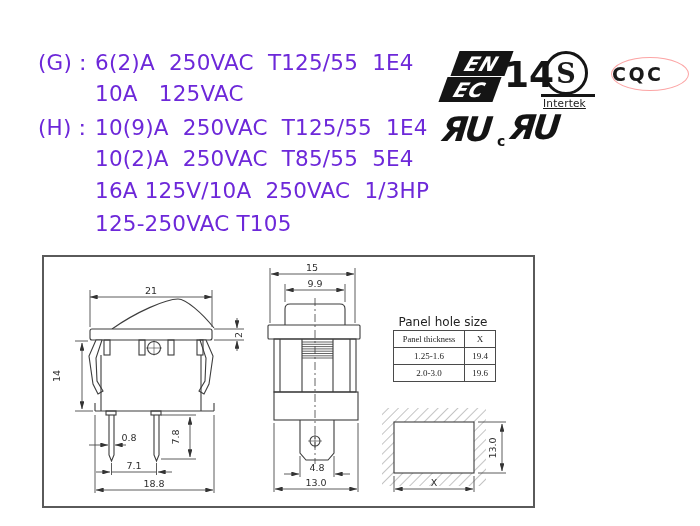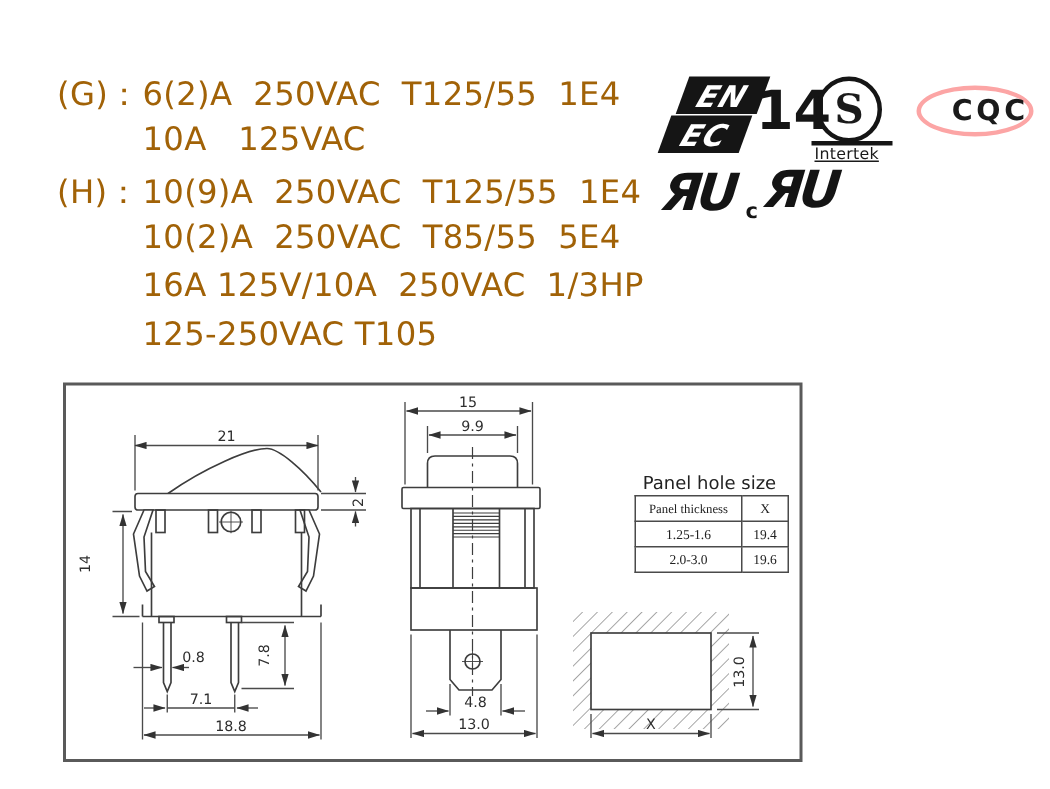--- a/index.html
+++ b/index.html
@@ -1,48 +1,48 @@
 <!DOCTYPE html>
 <html><head>
 <meta charset="utf-8">
 <style>
   html,body{margin:0;padding:0;background:#fff;}
   #stage{position:relative;width:700px;height:526px;background:#ffffff;overflow:hidden;
          font-family:"DejaVu Sans",sans-serif;color:#1a1a1a;}
   
   .rline{position:absolute;left:38px;height:26px;font-size:21.5px;letter-spacing:0.2px;
-         color:#a16207;white-space:pre;}
+         color:#6d28d9;white-space:pre;}
   .rlabel{display:inline-block;width:57px;white-space:pre;}
   .rtext{white-space:pre;}
   
   .enec{position:absolute;left:440px;top:50px;width:100px;height:56px;}
   .enec-band{position:absolute;width:54px;height:25px;background:#151515;
              transform:skewX(-20deg);display:flex;align-items:center;justify-content:center;}
   .enec-b1{left:15px;top:1px;} .enec-b2{left:3px;top:27px;}
   .enec-band span{color:#fff;font-weight:bold;font-style:italic;font-size:20px;letter-spacing:1px;}
   .enec-num{position:absolute;left:64px;top:4px;font-size:36px;font-weight:bold;color:#151515;}
   .itk{position:absolute;left:541px;top:51px;width:56px;height:58px;}
   .itk-circle{position:absolute;left:3px;top:0;width:38px;height:38px;border:3px solid #151515;
               border-radius:50%;display:flex;align-items:center;justify-content:center;
               font-family:"DejaVu Serif",serif;font-size:27px;font-weight:bold;}
   .itk-line{position:absolute;left:0;top:43px;width:54px;height:2.5px;background:#151515;}
   .itk-name{position:absolute;left:2px;top:46px;font-size:10.5px;letter-spacing:0.2px;text-decoration:underline;}
-  .cqc{position:absolute;left:611px;top:57px;width:78px;height:34px;border:3px solid #fca5a5;
-       border-radius:50%;display:flex;align-items:center;justify-content:flex-end;
+  .cqc{position:absolute;left:611px;top:57px;width:78px;height:34px;border:1px solid #fca5a5;
+       border-radius:50%;display:flex;align-items:center;justify-content:flex-start;
        font-size:19px;font-weight:bold;letter-spacing:2.5px;box-sizing:border-box;}
   .ulmark{position:absolute;font-size:34px;font-weight:bold;font-style:italic;
           letter-spacing:-3px;transform:skewX(-6deg);color:#141414;line-height:1;}
   .ul-c{position:absolute;font-size:14px;font-weight:bold;color:#141414;line-height:1;}
   
   .draw-frame{position:absolute;left:42px;top:255px;width:493px;height:253px;
               border:2px solid #5a5a5a;box-sizing:border-box;}
   .draw-frame svg{position:absolute;left:0;top:0;}
   .dimtxt{font-size:9.5px;fill:#2e2e2e;font-family:"DejaVu Sans",sans-serif;}
   
-  .pht{position:absolute;left:349px;top:58px;width:100px;margin-left:30px;}
+  .pht{position:absolute;left:349px;top:58px;width:100px;}
   .pht-title{width:100px;text-align:center;font-size:12px;color:#222;margin-bottom:1px;}
   .pht table{border-collapse:collapse;width:100px;table-layout:fixed;font-family:Liberation Serif, serif;}
   .pht th,.pht td{border:1px solid #4a4a4a;height:16px;padding:0;text-align:center;
                   font-size:9px;font-weight:normal;color:#222;line-height:16px;}
   .pht .c1{width:70px;} .pht .c2{width:30px;}
   .pht th.c1{font-size:8.5px;}
 </style>
 </head>
 <body>
 

